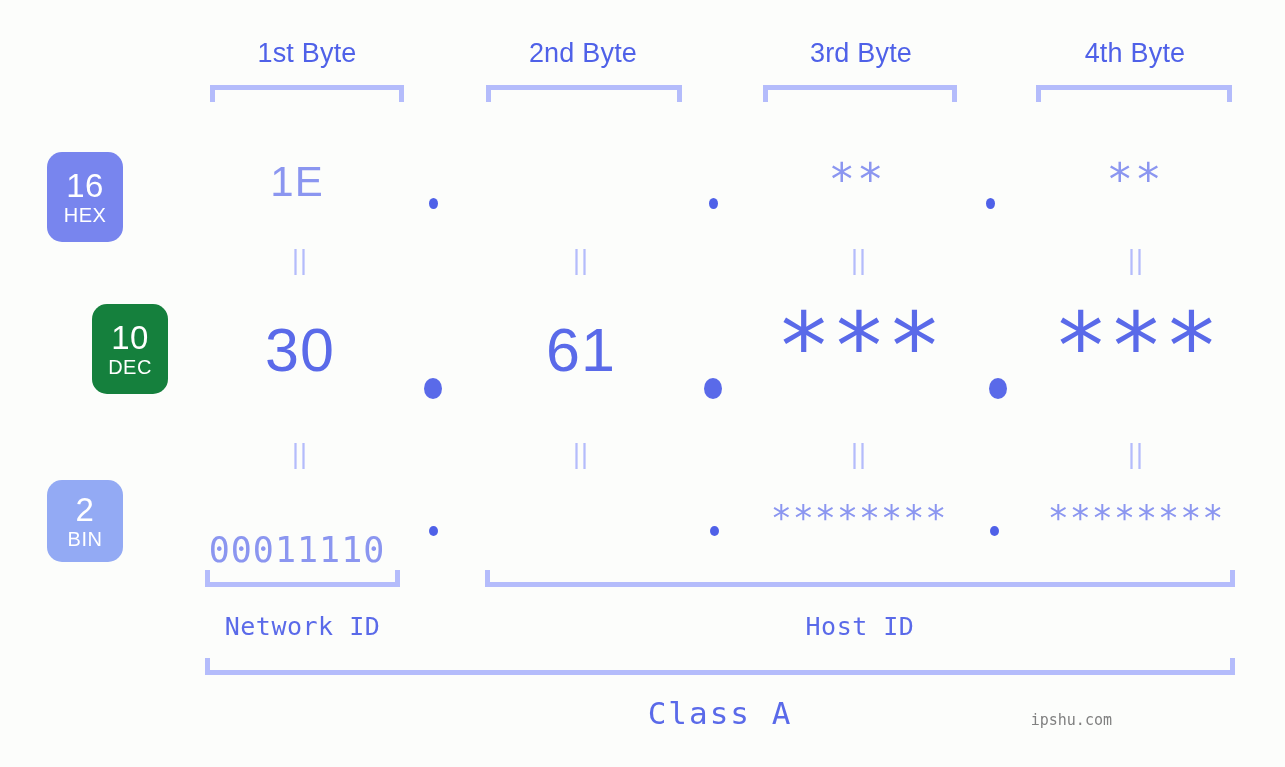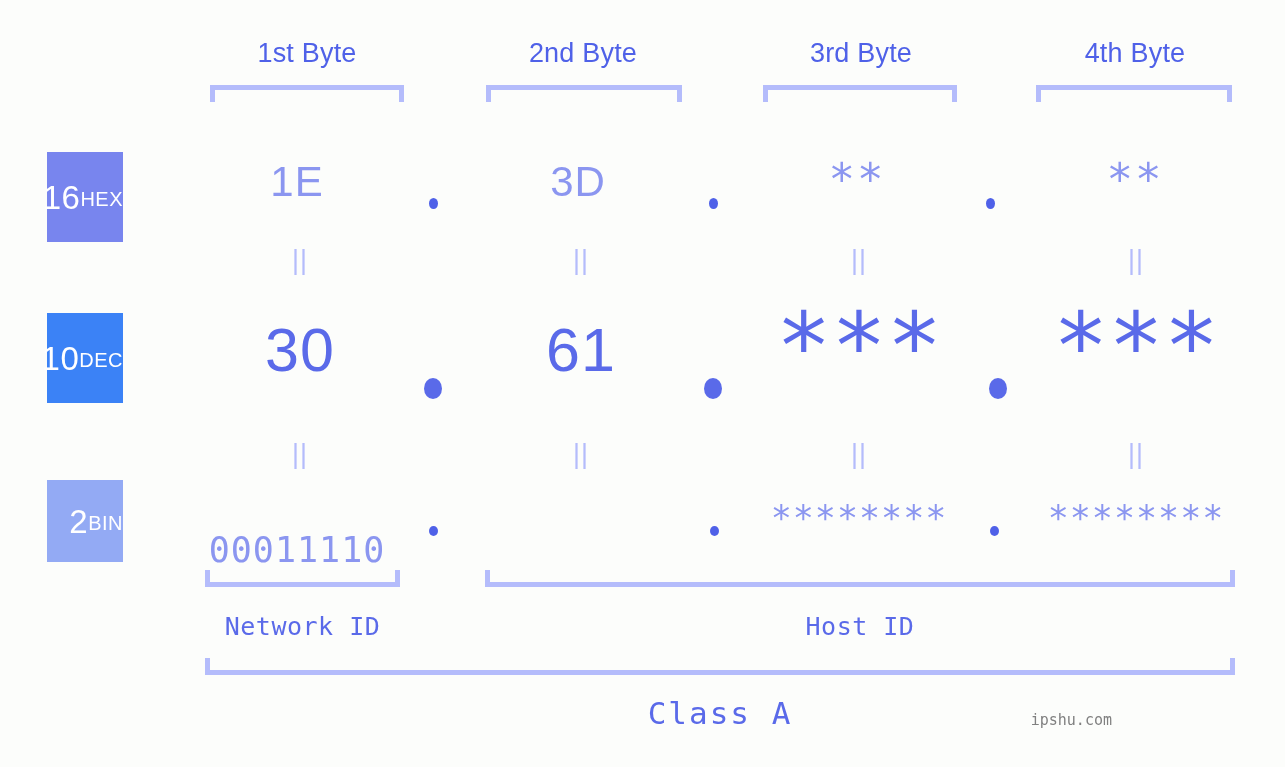--- a/index.html
+++ b/index.html
@@ -55,42 +55,42 @@
     border-left: 5px solid #b4bcfb;
     border-right: 5px solid #b4bcfb;
     box-sizing: border-box;
   }
 
   
   .badge {
     position: absolute;
     left: 47px;
     width: 76px;
-    border-radius: 0;
+    border-radius: 15px;
     color: #ffffff;
     text-align: center;
     display: flex;
-    flex-direction: row;
+    flex-direction: column;
     align-items: center;
-    justify-content: flex-end;
+    justify-content: center;
     line-height: 1;
   }
   .badge .bnum {
     font-size: 33px;
     font-weight: 400;
     letter-spacing: 0.5px;
   }
   .badge .blab {
     font-size: 20px;
     font-weight: 400;
     margin-top: 3px;
     letter-spacing: 0.5px;
   }
   #badge-hex { top: 152px; height: 90px; background: #7885ee; }
-  #badge-dec { top: 313px; height: 90px; background: #3b82f6; }
+  #badge-dec { top: 304px; height: 90px; background: #15803d; margin-left: 45px; }
   #badge-bin { top: 480px; height: 82px; background: #93aaf4; }
 
   
   .hex-val {
     position: absolute;
     top: 156px;
     height: 52px;
     line-height: 52px;
     text-align: center;
     font-size: 42px;
@@ -242,21 +242,20 @@
     <span class="bnum">10</span>
     <span class="blab">DEC</span>
   </div>
   <div class="badge" id="badge-bin">
     <span class="bnum">2</span>
     <span class="blab">BIN</span>
   </div>
 
   <div class="hex-val" style="left:200px; width:194px;">1E</div>
   <div class="hex-dot" style="left:429px;"></div>
-  <div class="hex-val" style="left:481px; width:194px;">3D</div>
   <div class="hex-dot" style="left:709px;"></div>
   <div class="hex-star" style="left:760px; width:194px;">**</div>
   <div class="hex-dot" style="left:986px;"></div>
   <div class="hex-star" style="left:1038px; width:194px;">**</div>
 
   <div class="eqsep" style="left:203px; top:247px; width:194px;">||</div>
   <div class="eqsep" style="left:484px; top:247px; width:194px;">||</div>
   <div class="eqsep" style="left:762px; top:247px; width:194px;">||</div>
   <div class="eqsep" style="left:1039px; top:247px; width:194px;">||</div>
 

